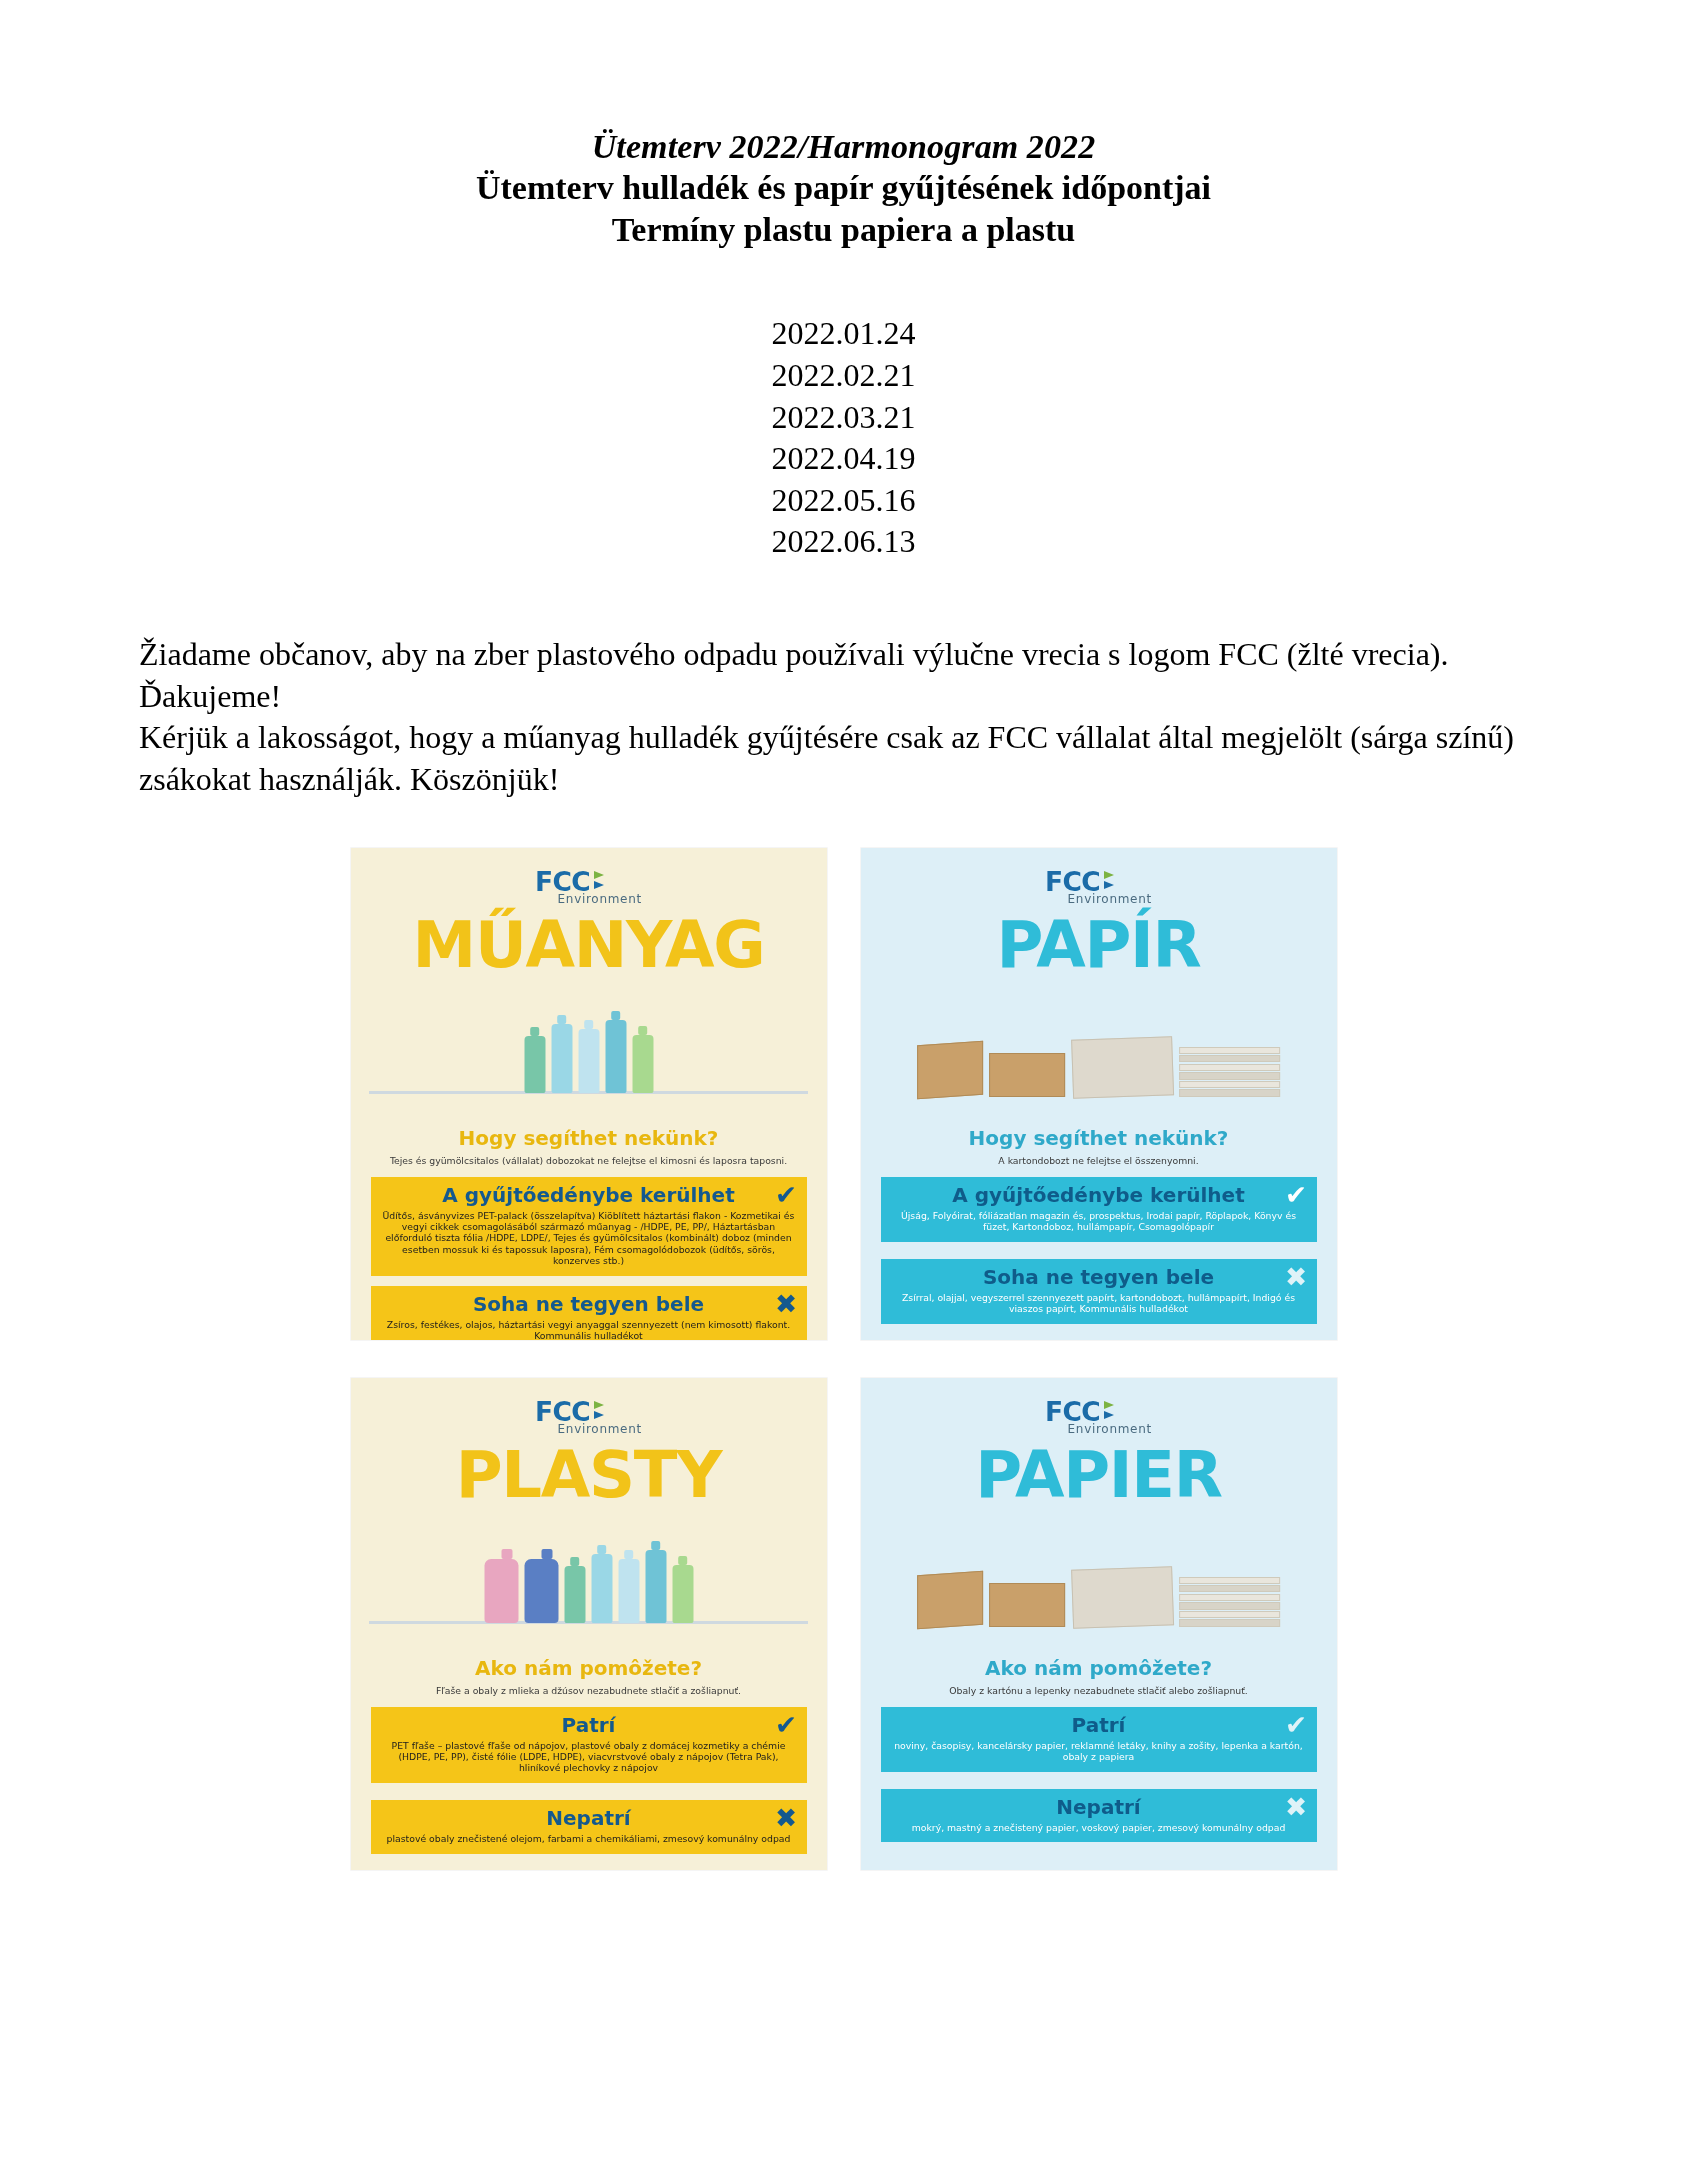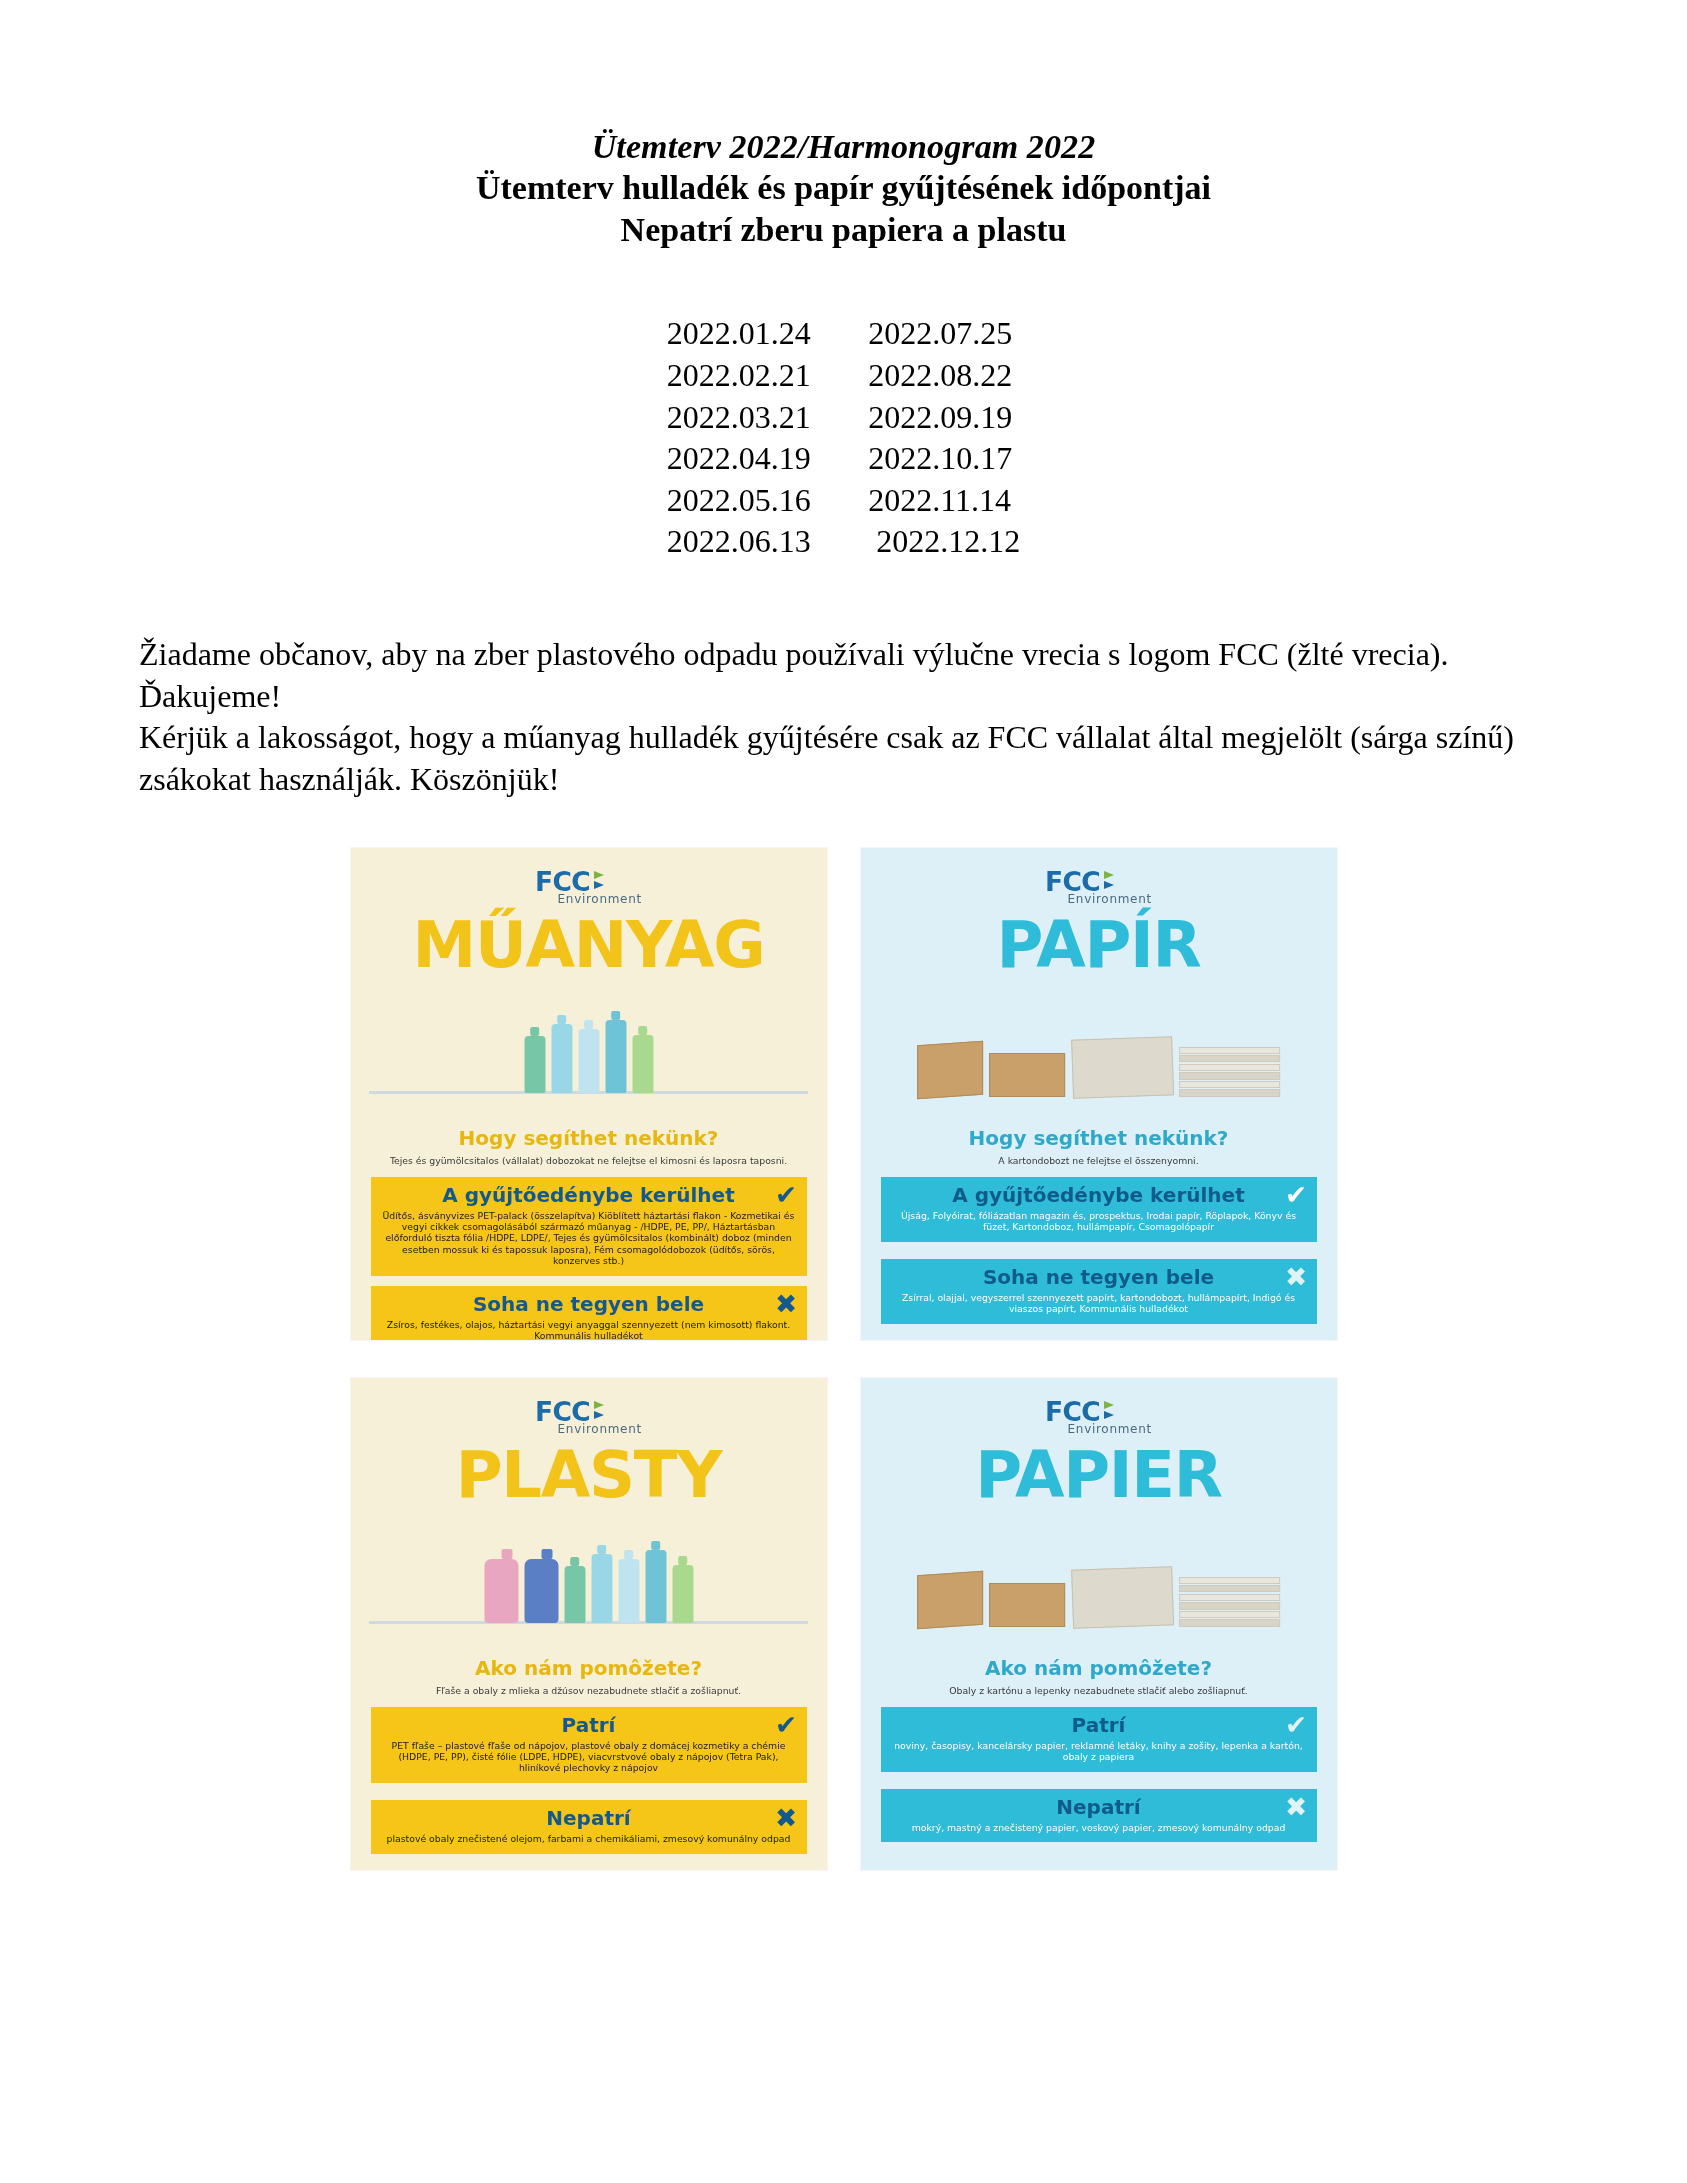--- a/index.html
+++ b/index.html
@@ -231,39 +231,31 @@
   .spacer-sm { height:6.6px; }
 </style>
 </head>
 <body>
 
 <div class="page">
 
   <div class="title-block">
     <div class="title-line-1">Ütemterv 2022/Harmonogram 2022</div>
     <div class="title-line-2">Ütemterv hulladék és papír gyűjtésének időpontjai</div>
-    <div class="title-line-3">Nepatrí zberu papiera a plastu</div>
+    <div class="title-line-3">Termíny plastu papiera a plastu</div>
   </div>
 
   <div class="dates">
     <div class="date-col left">
       <div class="date-item">2022.01.24</div>
       <div class="date-item">2022.02.21</div>
       <div class="date-item">2022.03.21</div>
       <div class="date-item">2022.04.19</div>
       <div class="date-item">2022.05.16</div>
       <div class="date-item">2022.06.13</div>
-    </div>
-    <div class="date-col right">
-      <div class="date-item">2022.07.25</div>
-      <div class="date-item">2022.08.22</div>
-      <div class="date-item">2022.09.19</div>
-      <div class="date-item">2022.10.17</div>
-      <div class="date-item">2022.11.14</div>
-      <div class="date-item">2022.12.12</div>
     </div>
   </div>
 
   <div class="paragraphs">
     <p>Žiadame občanov, aby na zber plastového odpadu používali výlučne vrecia s logom FCC (žlté vrecia). Ďakujeme!</p>
     <p>Kérjük a lakosságot, hogy a műanyag hulladék gyűjtésére csak az FCC vállalat által megjelölt (sárga színű) zsákokat használják. Köszönjük!</p>
   </div>
 
   <div class="posters">
 

